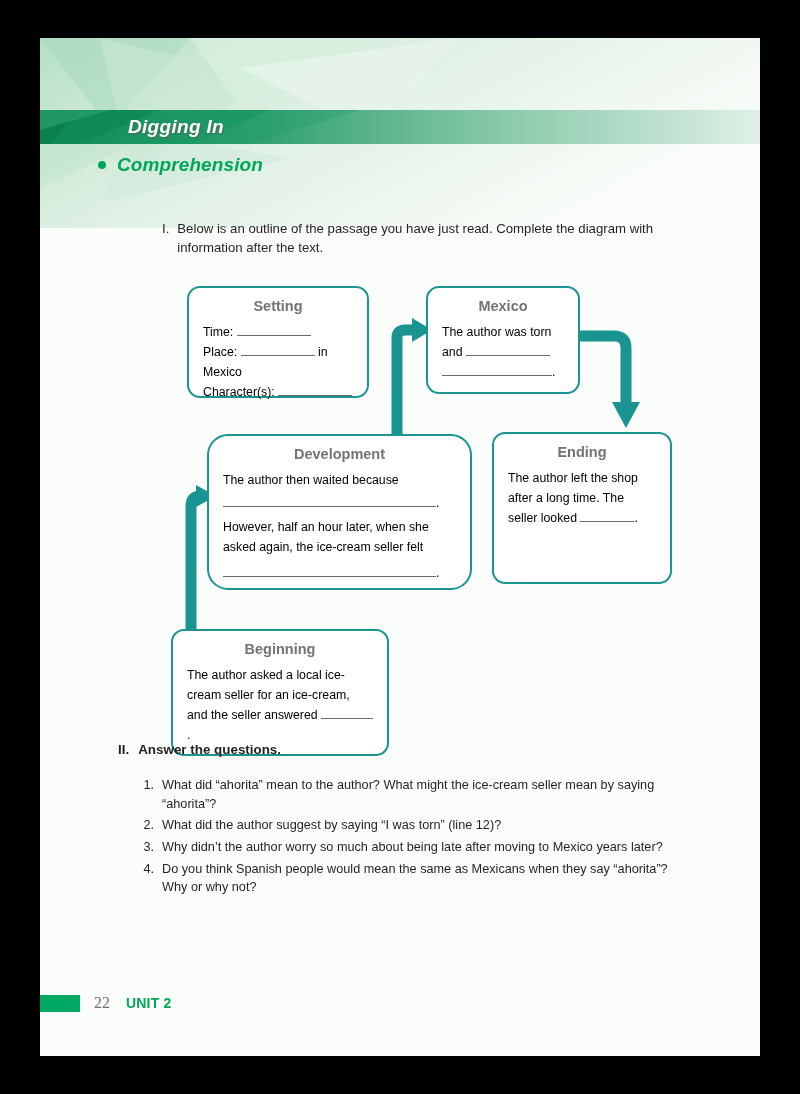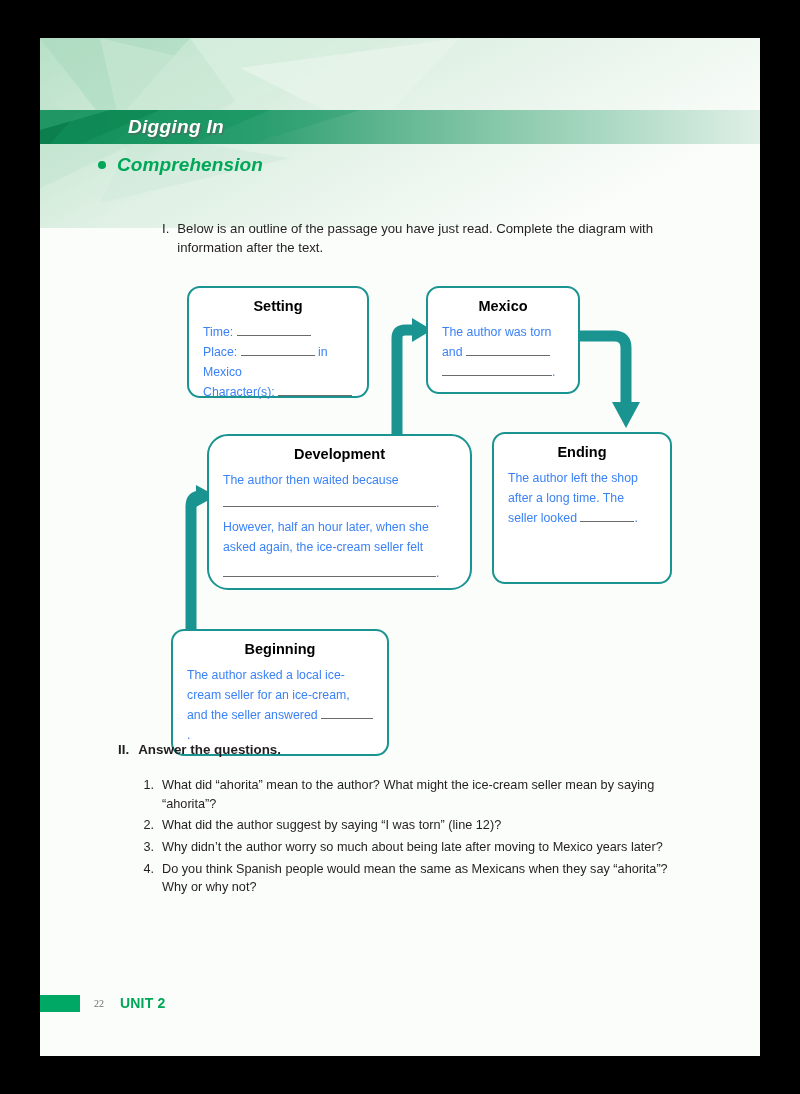--- a/index.html
+++ b/index.html
@@ -107,26 +107,26 @@
     box-sizing: border-box;
     background: #ffffff;
     border: 2px solid #1a9490;
     border-radius: 13px;
     padding: 10px 14px 12px;
   }
   .dbox .dtitle {
     text-align: center;
     font-size: 14.5px;
     font-weight: bold;
-    color: #000000;
+    color: #737373;
     margin-bottom: 9px;
   }
   .dbox .dbody {
     font-size: 12.3px;
-    color: #3b82f6;
+    color: #000000;
     line-height: 1.62;
   }
   .blank {
     display: inline-block;
     border-bottom: 1px solid #6a6a6a;
     vertical-align: baseline;
   }
 
   
   #box-setting      { left: 147px; top: 248px; width: 182px; height: 112px; }
@@ -173,21 +173,21 @@
     display: flex;
     align-items: center;
   }
   .footer-tab {
     width: 40px; height: 17px;
     background: #00a865;
     display: block;
   }
   .footer-page {
     margin-left: 14px;
-    font-size: 10px;
+    font-size: 16px;
     color: #6d6e71;
     font-family: "Liberation Serif", serif;
   }
   .footer-unit {
     margin-left: 16px;
     font-size: 14px;
     font-weight: bold;
     color: #00a758;
     letter-spacing: .2px;
     text-align: center;

